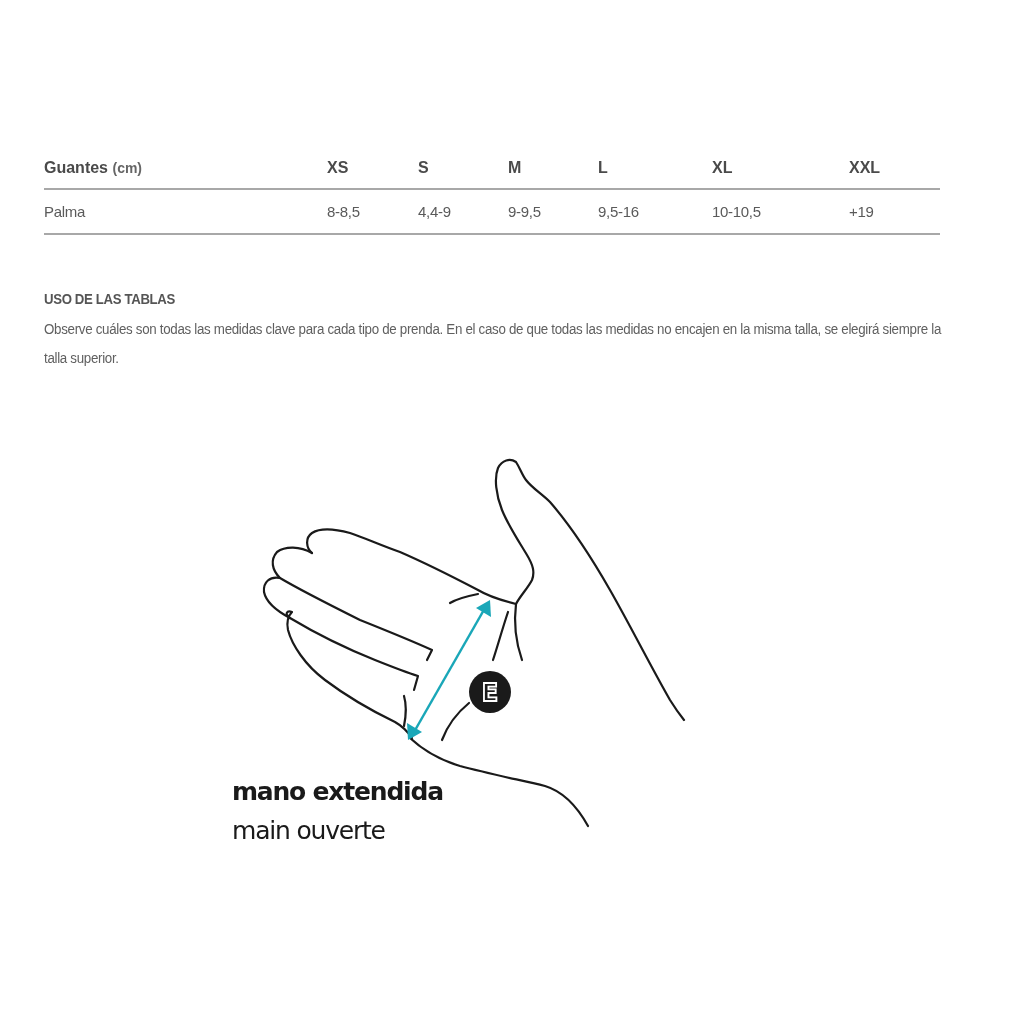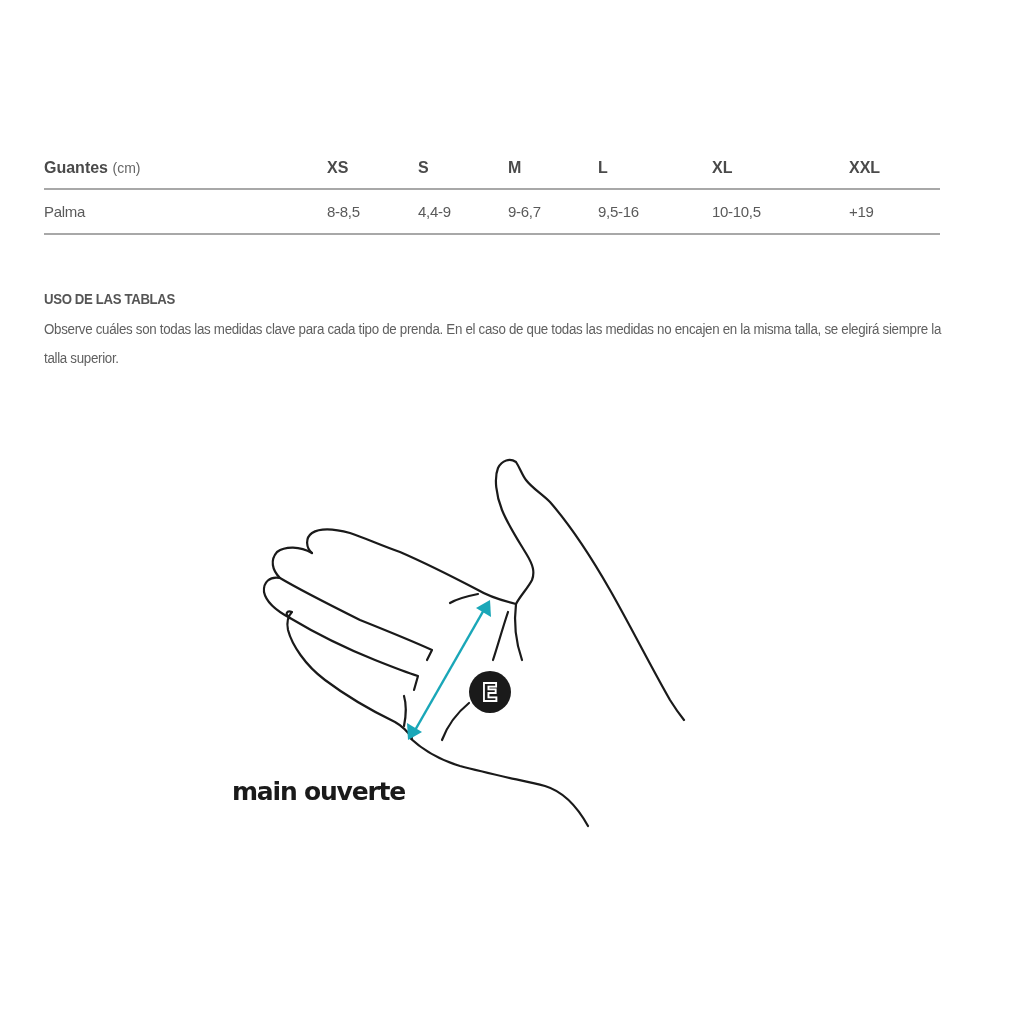--- a/index.html
+++ b/index.html
@@ -1,38 +1,38 @@
 <!DOCTYPE html>
 <html><head>
   <meta charset="utf-8">
   <style>
     html, body { margin: 0; padding: 0; background: #ffffff; }
     body { width: 1024px; height: 1024px; position: relative; overflow: hidden; font-family: "Liberation Sans", sans-serif; }
     .size-table { position: absolute; left: 44px; top: 150px; width: 896px; border-collapse: collapse; }
     .size-table th, .size-table td { text-align: left; padding: 0; color: #555555; }
     .size-table thead tr { height: 39px; }
     .size-table thead th { font-weight: bold; font-size: 16px; color: #4a4a4a; vertical-align: middle; border-bottom: 2px solid #a8a8a8; padding-bottom: 2px; }
-    .size-table thead th .unit { font-weight: normal; font-size: 14px; color: #666666; }
+    .size-table thead th .unit { font-weight: bold; font-size: 14px; color: #666666; }
     .size-table tbody tr { height: 45px; }
     .size-table tbody td { font-size: 15px; color: #5a5a5a; border-bottom: 2px solid #a8a8a8; vertical-align: middle; font-family: "Liberation Sans Narrow", "Liberation Sans", sans-serif; letter-spacing: -0.3px; margin-top: 20px; }
     .col0 { width: 283px; }
     .col1 { width: 91px; margin-left: 23px; }
     .col2 { width: 90px; }
     .col3 { width: 90px; }
     .col4 { width: 114px; }
     .col5 { width: 137px; }
     .usage { position: absolute; left: 44px; top: 288px; width: 900px; color: #606060; }
     .usage-title { font-weight: bold; font-size: 15px; color: #555555; letter-spacing: -0.4px; line-height: 22px; margin: 0; transform: scaleX(0.88); transform-origin: left; }
     .usage-text { font-size: 15.5px; line-height: 29px; margin: 0; margin-top: 4px; letter-spacing: -0.35px; transform: scaleX(0.86); transform-origin: left; width: 1050px; }
     .hand { position: absolute; left: 0; top: 0; width: 1024px; height: 1024px; }
     .caption { position: absolute; left: 232px; top: 776px; font-family: "DejaVu Sans", sans-serif; color: #1a1a1a; }
     .caption div { font-size: 25px; line-height: 31px; letter-spacing: -1.2px; }
     .caption .c-es { font-weight: bold; }
     .caption .c-en { font-weight: normal; }
-    .caption .c-fr { font-weight: bold; }
+    .caption .c-fr { font-weight: normal; margin-top: 8px; }
   </style>
 </head>
 <body>
 
 <table class="size-table">
   <thead>
     <tr>
       <th class="col0"><span>Guantes</span> <span class="unit">(cm)</span></th>
       <th class="col1">XS</th>
       <th class="col2">S</th>
@@ -40,21 +40,21 @@
       <th class="col4">L</th>
       <th class="col5">XL</th>
       <th>XXL</th>
     </tr>
   </thead>
   <tbody>
     <tr>
       <td>Palma</td>
       <td>8-8,5</td>
       <td>4,4-9</td>
-      <td>9-6,7</td>
+      <td>9-9,5</td>
       <td>9,5-16</td>
       <td>10-10,5</td>
       <td>+19</td>
     </tr>
   </tbody>
 </table>
 
 <div class="usage">
   <p class="usage-title">USO DE LAS TABLAS</p>
   <p class="usage-text">Observe cuáles son todas las medidas clave para cada tipo de prenda. En el caso de que todas las medidas no encajen en la misma talla, se elegirá siempre la talla superior.</p>
@@ -88,14 +88,15 @@
     <polygon points="408,740 407,723 422,732" fill="#1aa7b8"></polygon>
   </g>
 
   <g>
     <circle cx="490" cy="692" r="21" fill="#1a1a1a"></circle>
     <text x="490" y="701" text-anchor="middle" font-family="DejaVu Sans, sans-serif" font-weight="bold" font-size="24" fill="none" stroke="#ffffff" stroke-width="1.8">E</text>
   </g>
 </svg>
 
 <div class="caption">
+  <div class="c-es">mano extendida</div>
   <div class="c-fr">main ouverte</div>
 </div>
 
 </body></html>

